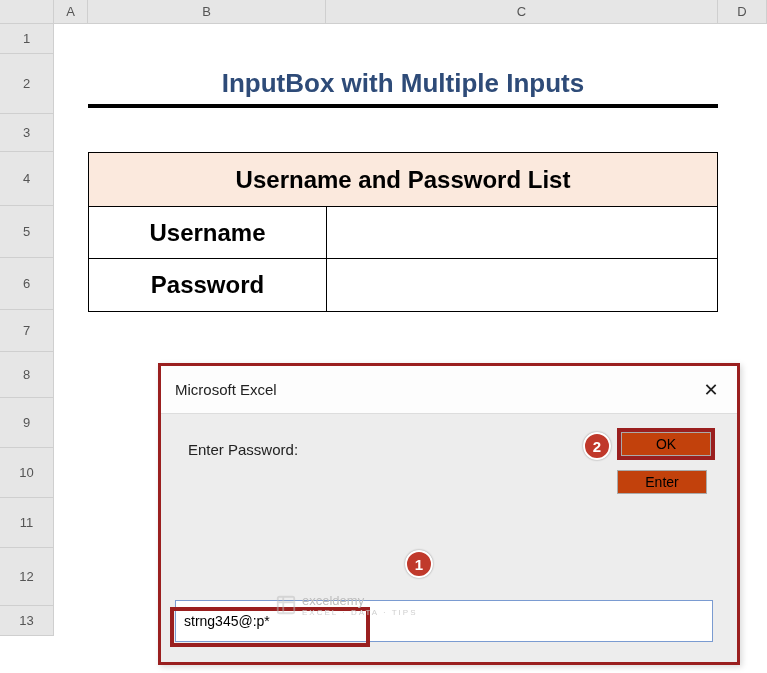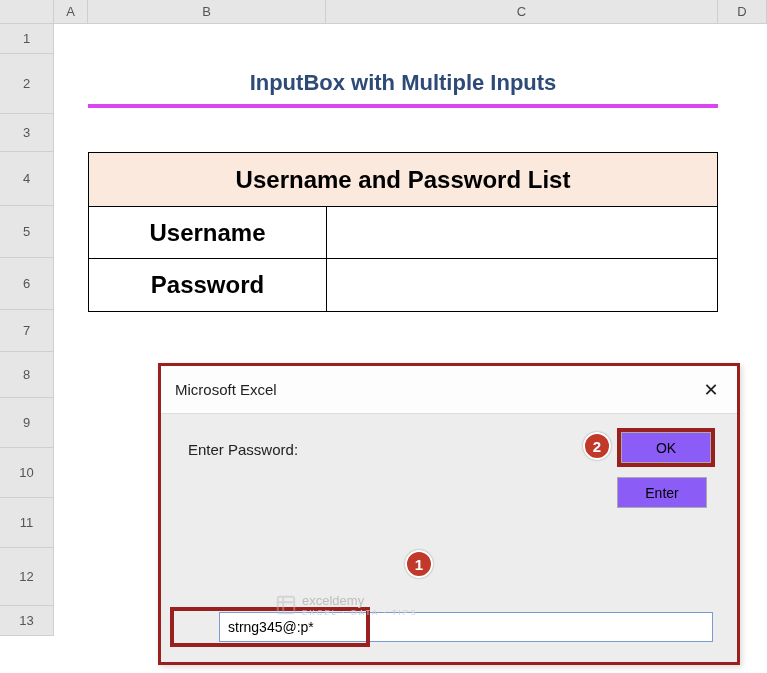--- a/index.html
+++ b/index.html
@@ -70,24 +70,24 @@
 
   .title {
     position:absolute;
     top: 38px;
     left: 34px;
     width: 630px;
     height: 46px;
     display:flex;
     align-items:center;
     justify-content:center;
-    font-size: 22px;
+    font-size: 26px;
     font-weight: 700;
     color: #2e4b78;
-    border-bottom: 4px solid #d946ef;
+    border-bottom: 4px solid #000000;
   }
 
   .table {
     position:absolute;
     top: 128px;
     left: 34px;
     width: 630px;
     border: 1px solid #000;
   }
   .table-header {
@@ -158,40 +158,39 @@
   .dlg-buttons {
     position:absolute;
     top: 14px;
     right: 22px;
     display:flex;
     flex-direction:column;
     gap: 10px;
   }
   .dlg-btn {
     width: 90px;
-    height: 31px;
-    background:#8b5cf6;
+    height: 24px;
+    background:#c2410c;
     border:1px solid #aaa;
     font-size:14px;
     display:flex;
     align-items:center;
     justify-content:center;
     cursor:pointer;
   }
   .ok-wrap {
     border: 4px solid #9a1f1f;
     padding:0;
   }
   .dlg-input-wrap {
     position:absolute;
     left: 14px;
     bottom: 20px;
     right: 24px;
-    height: 30px;
-    margin-left: 44px;
+    height: 42px;
   }
   .dlg-input {
     width:100%;
     height:100%;
     border:1px solid #7a9bd1;
     background:#fff;
     padding: 0 8px;
     font-size:14px;
     font-family:inherit;
     outline:none;

